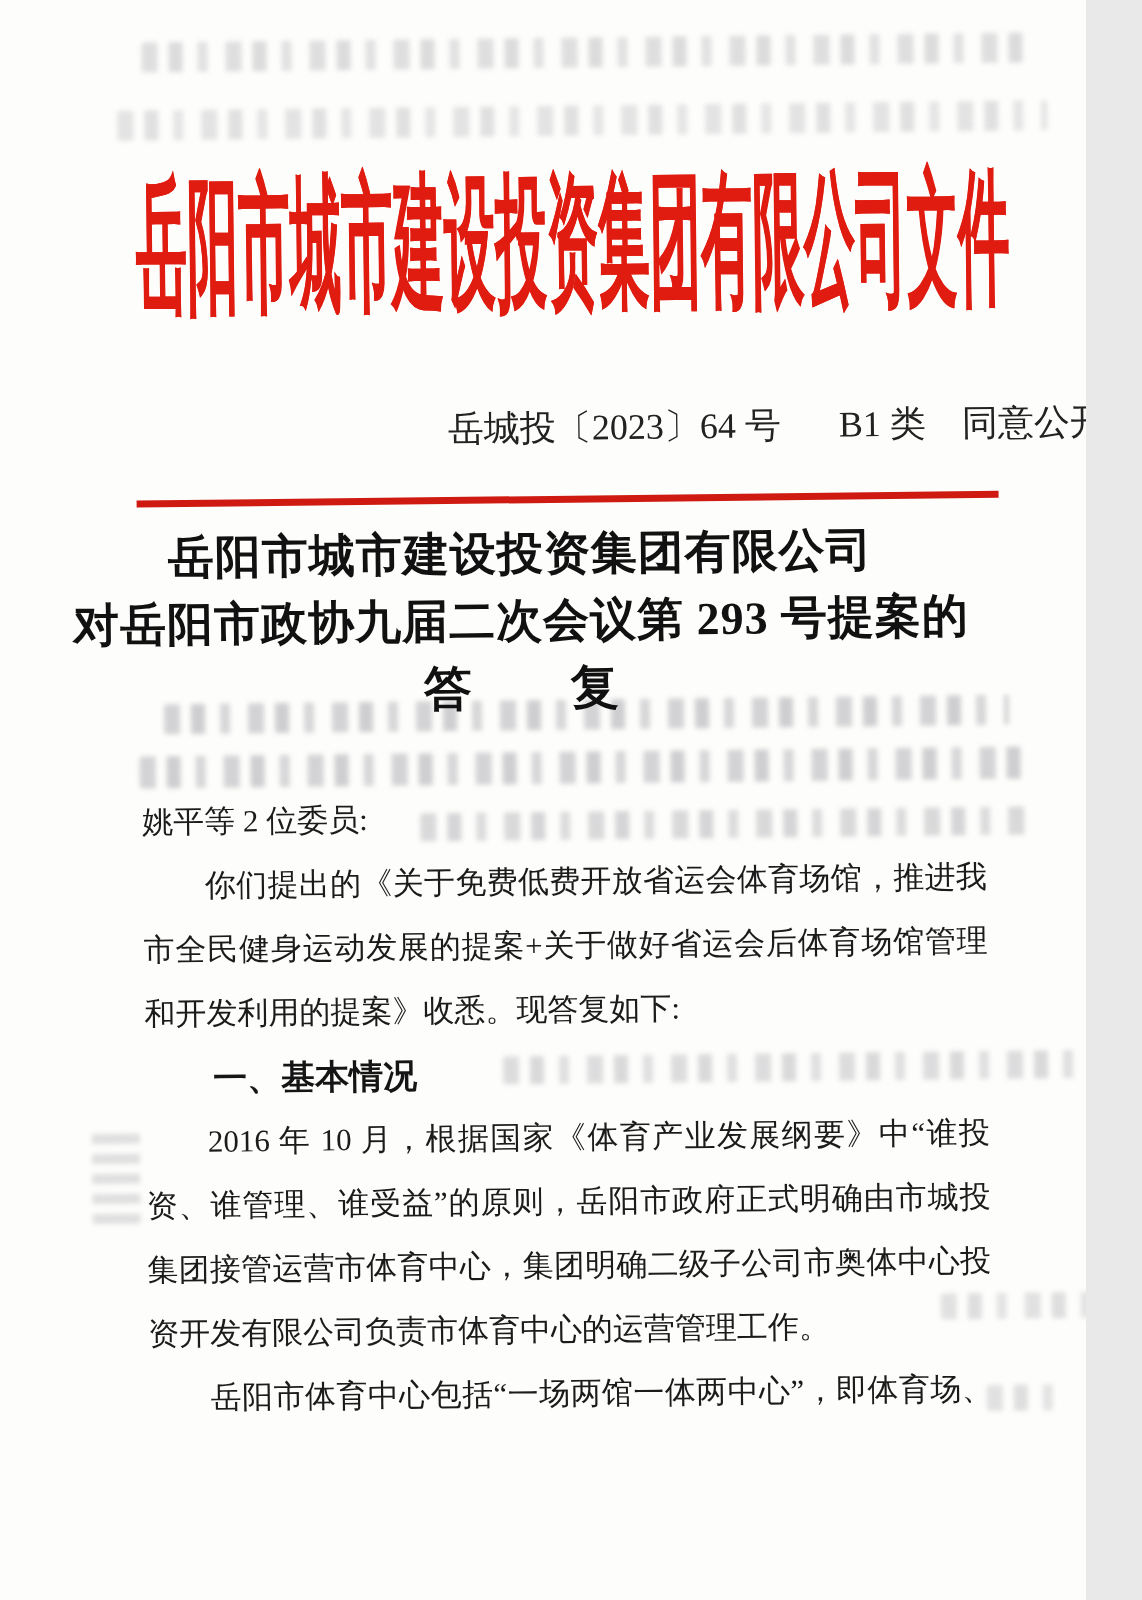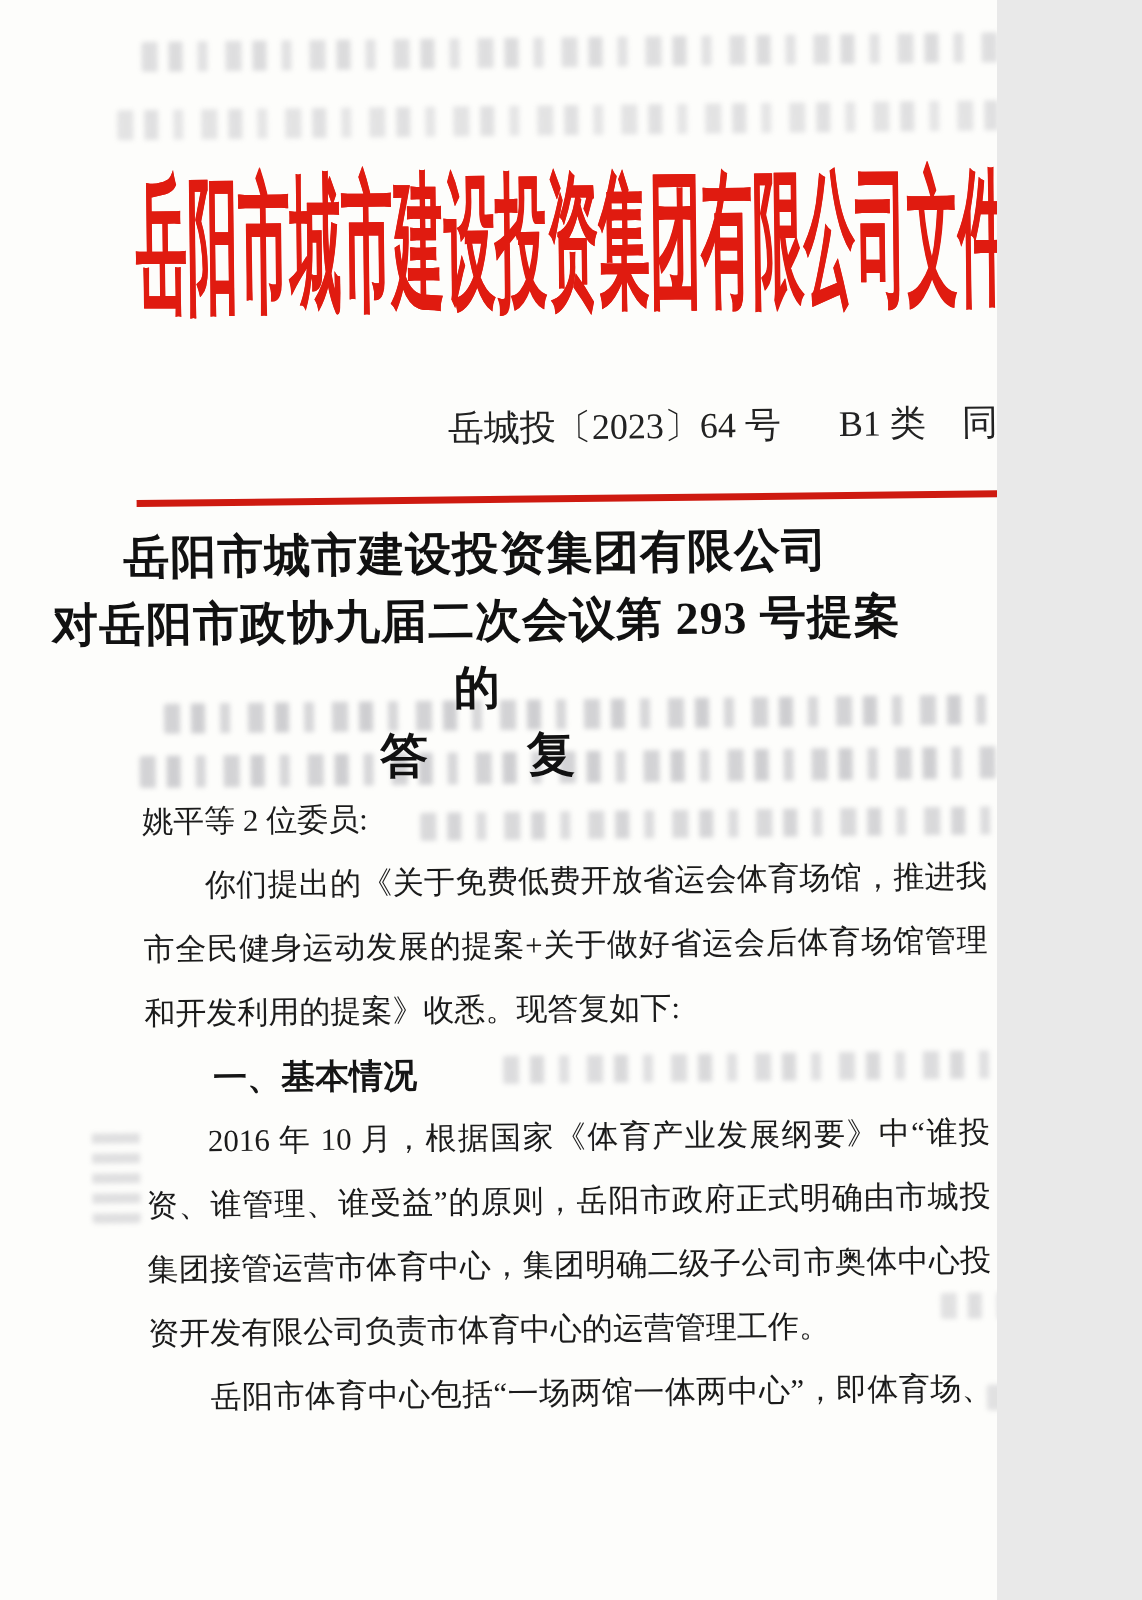--- a/index.html
+++ b/index.html
@@ -4,21 +4,21 @@
 <style>
   html,body{margin:0;padding:0;}
   body{
     width:1142px;height:1600px;
     background:#e9e9e9;
     font-family:"Liberation Serif","DejaVu Serif",serif;
     overflow:hidden;
   }
   .page{
     position:relative;
-    width:997px;height:1600px;
+    width:1086px;height:1600px;
     background:#fdfdfb;
     overflow:hidden;
   }
   .tilt{
     position:absolute;inset:0;
     transform:rotate(-0.65deg);
     transform-origin:50% 50%;
   }
   
   .ghost{

